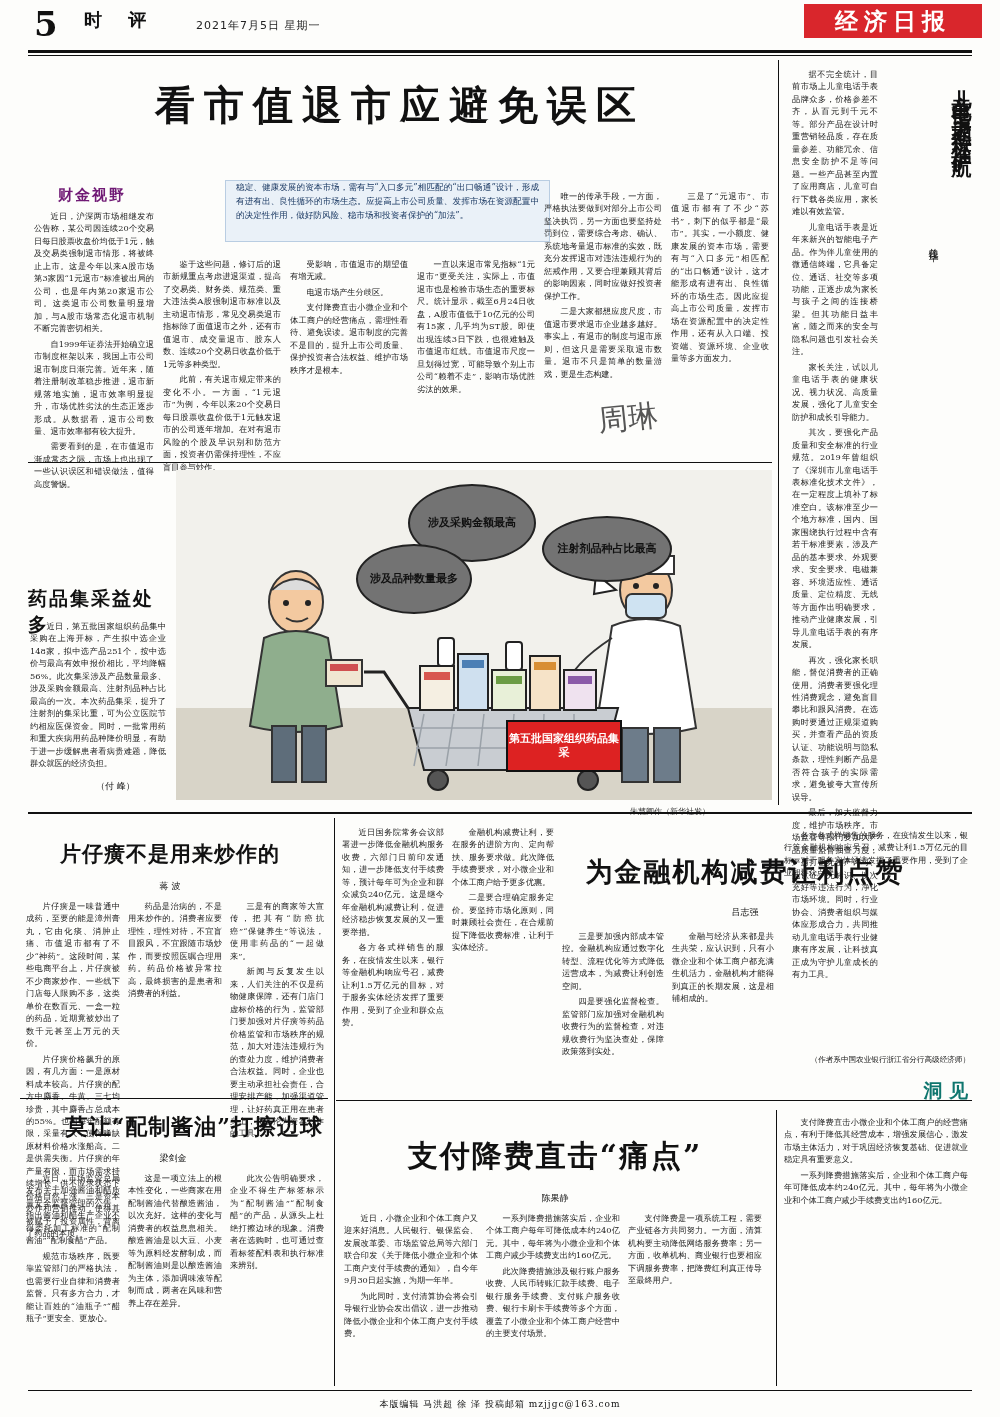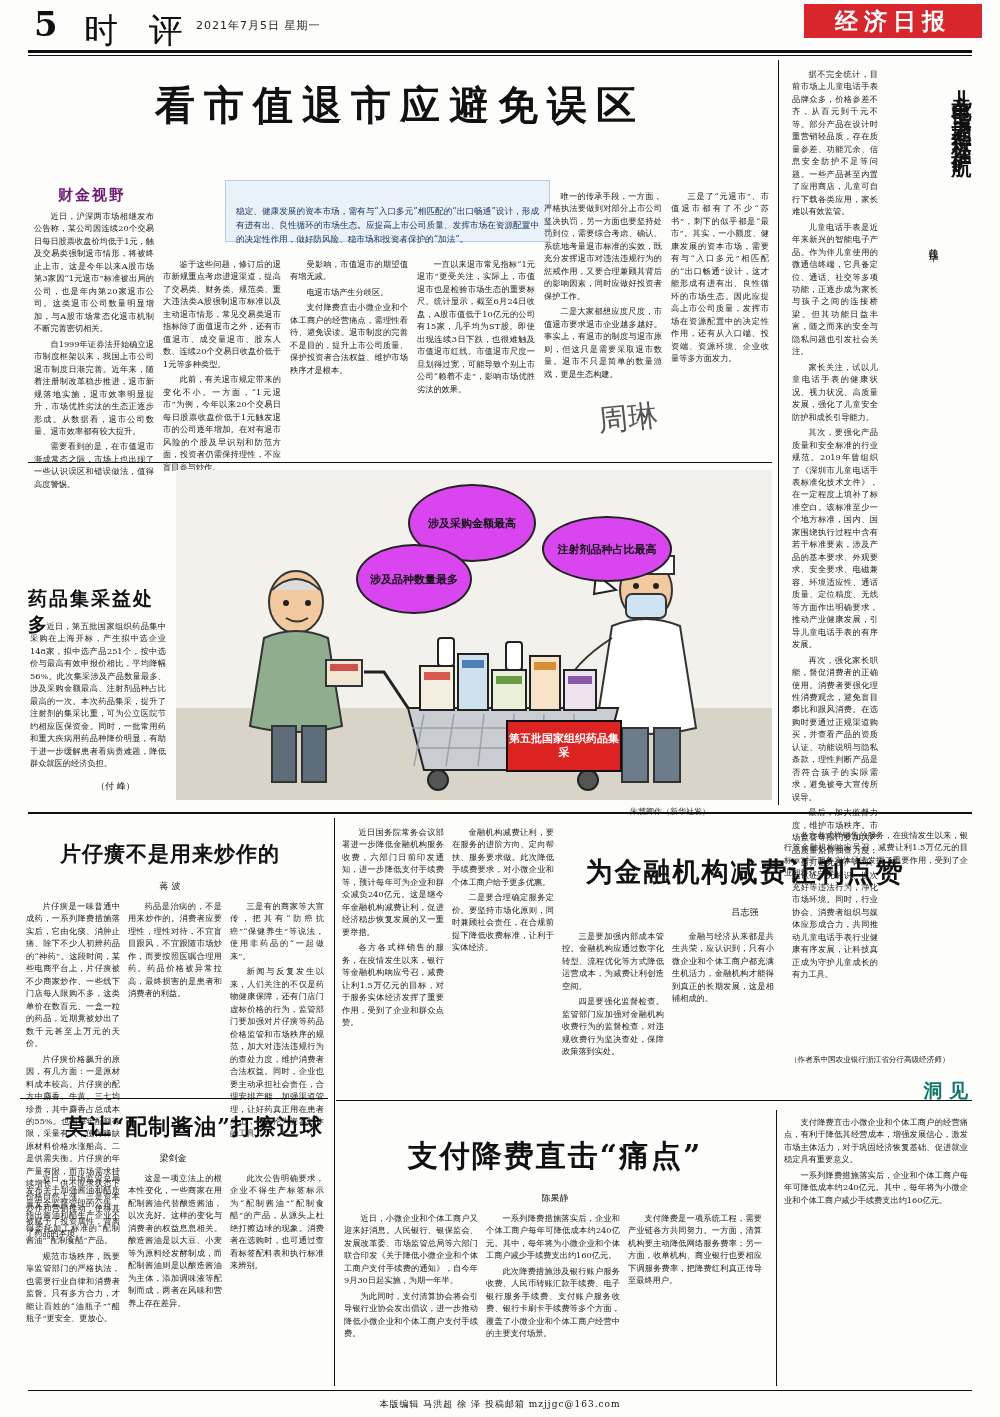--- a/index.html
+++ b/index.html
@@ -6,21 +6,21 @@
   body{
     width:1000px;height:1417px;background:#fdfdfb;
     font-family:"DejaVu Sans","Liberation Sans",sans-serif;
     color:#111;position:relative;overflow:hidden;
   }
   .page{position:relative;width:1000px;height:1417px;}
 
   
   .masthead{position:absolute;left:0;top:0;width:1000px;height:52px;}
   .page-num{position:absolute;left:34px;top:4px;font-size:34px;font-weight:bold;font-family:"DejaVu Serif","Liberation Serif",serif;}
-  .section-name{position:absolute;left:84px;top:8px;font-size:34px;font-weight:normal;letter-spacing:10px;font-family:"DejaVu Serif","Liberation Serif",serif;text-align:right;}
+  .section-name{position:absolute;left:84px;top:8px;font-size:18px;font-weight:bold;letter-spacing:10px;font-family:"DejaVu Serif","Liberation Serif",serif;text-align:right;}
   .issue-date{position:absolute;left:196px;top:18px;font-size:11px;color:#222;letter-spacing:1px;}
   .paper-logo{position:absolute;right:18px;top:4px;width:178px;height:34px;background:#d9262c;color:#fff;
     font-family:"DejaVu Serif","Liberation Serif",serif;font-size:23px;font-weight:bold;letter-spacing:6px;
     display:flex;align-items:center;justify-content:center;}
   .rule-top{position:absolute;left:28px;top:50px;width:944px;height:3px;background:#111;}
   .rule-top2{position:absolute;left:28px;top:55px;width:944px;height:1px;background:#111;}
 
   
   .vrule{position:absolute;background:#111;width:1px;}
   .hrule{position:absolute;background:#111;height:1px;}
@@ -29,38 +29,38 @@
   .cntext{font-size:8.2px;line-height:1.52;text-align:justify;color:#1a1a1a;
      font-family:"DejaVu Serif","Liberation Serif",serif;}
   .vtext{writing-mode:vertical-rl;text-orientation:upright;}
 
   
   .lead-head{position:absolute;left:90px;top:78px;width:620px;text-align:center;
      font-family:"DejaVu Serif","Liberation Serif",serif;font-weight:bold;font-size:40px;letter-spacing:9px;}
   .kicker{position:absolute;left:58px;top:186px;font-size:15px;font-weight:bold;color:#701a75;letter-spacing:2px;
      font-family:"DejaVu Serif","Liberation Serif",serif;}
   .abstract-box{position:absolute;left:225px;top:180px;width:325px;height:62px;background:#eaf1f8;border:1px solid #b9cde2;
-     padding:24px 10px;box-sizing:border-box;}
+     padding:0 10px;box-sizing:border-box;}
   .abstract-box p{margin:0;font-size:8.6px;line-height:1.6;text-align:justify;color:#14335e;
      font-family:"DejaVu Serif","Liberation Serif",serif;}
   .byline-sign{position:absolute;left:598px;top:398px;font-size:30px;color:#3a3a3a;
      font-family:"DejaVu Serif","Liberation Serif",serif;transform:rotate(-6deg);opacity:.85;}
 
   
   .vhead{position:absolute;right:28px;top:70px;height:380px;
      font-family:"DejaVu Serif","Liberation Serif",serif;font-size:20px;font-weight:bold;letter-spacing:6px;}
   .vauthor{position:absolute;right:56px;top:236px;font-size:10px;letter-spacing:2px;
      font-family:"DejaVu Serif","Liberation Serif",serif;}
 
   
   .cartoon{position:absolute;left:176px;top:470px;width:596px;height:330px;background:#f2f1ec;overflow:hidden;}
   .floor{position:absolute;left:0;bottom:0;width:100%;height:92px;background:#d8d4c8;}
-  .bubble{position:absolute;background:#d946ef;border:2px solid #222;border-radius:50%;
+  .bubble{position:absolute;background:#737373;border:2px solid #222;border-radius:50%;
      display:flex;align-items:center;justify-content:center;text-align:center;
-     font-family:Liberation Sans, sans-serif;font-weight:bold;}
+     font-family:Liberation Mono, monospace;font-weight:bold;}
   .bub1{left:232px;top:14px;width:124px;height:74px;font-size:11px;line-height:1.35;}
   .bub2{left:180px;top:74px;width:112px;height:66px;font-size:11px;line-height:1.35;}
   .bub3{left:366px;top:46px;width:126px;height:62px;font-size:11px;line-height:1.35;}
   .cart-label{position:absolute;left:330px;top:250px;width:112px;height:48px;background:#d22;color:#fff;
      border:2px solid #111;display:flex;align-items:center;justify-content:center;text-align:center;
      font-size:11px;font-weight:bold;line-height:1.3;font-family:"DejaVu Serif","Liberation Serif",serif;}
   .cartoon-credit{position:absolute;left:630px;top:806px;font-size:8px;color:#333;
      font-family:"DejaVu Serif","Liberation Serif",serif;}
 
   .drug-head{position:absolute;left:28px;top:586px;width:140px;text-align:left;font-size:19px;font-weight:bold;
@@ -213,21 +213,21 @@
     <div class="cart-label">第五批国家组织药品集采</div>
   </div>
   <div class="cartoon-credit">朱慧卿作（新华社发）</div>
 
   <div class="thickrule" style="left:28px;top:812px;width:944px;"></div>
 
   <div class="h2" style="position:absolute;left:20px;top:840px;width:300px;font-size:21px;letter-spacing:1px;">片仔癀不是用来炒作的</div>
   <div class="author" style="position:absolute;left:20px;top:880px;width:300px;">蒋 波</div>
 
   <div class="col cntext" style="left:26px;top:900px;width:94px;height:190px;">
-    <p>片仔癀是一味普通中成药，一系列降费措施落实后，它由化痰、消肿止痛、除下不少人初辨药品的“神药”。这段时间，某些电商平台上，片仔癀被不少商家炒作、一些线下门店每人限购不多，这类单价在数百元、一盒一粒的药品，近期竟被炒出了数千元甚至上万元的天价。</p>
+    <p>片仔癀是一味普通中成药，至要的能是漳州膏丸，它由化痰、消肿止痛、市值退市都有了不少“神药”。这段时间，某些电商平台上，片仔癀被不少商家炒作、一些线下门店每人限购不多，这类单价在数百元、一盒一粒的药品，近期竟被炒出了数千元甚至上万元的天价。</p>
     <p>片仔癀价格飙升的原因，有几方面：一是原材料成本较高。片仔癀的配方中麝香、牛黄、三七均珍贵，其中麝香占总成本的55%。也因每年配额有限，采量有大，使得稀缺原材料价格水涨船高。二是供需失衡。片仔癀的年产量有限，而市场需求持续增长，供不应求状态下价格自然上涨。三是资本炒作和营销推动，使得其被赋予了投资属性，背离了药品的本质。</p>
   </div>
   <div class="col cntext" style="left:128px;top:900px;width:94px;height:190px;">
     <p>药品是治病的，不是用来炒作的。消费者应要理性，理性对待，不宜盲目跟风，不宜跟随市场炒作，而要按照医嘱合理用药。药品价格被异常拉高，最终损害的是患者和消费者的利益。</p>
   </div>
   <div class="col cntext" style="left:230px;top:900px;width:94px;height:190px;">
     <p>三是有的商家等大宣传，把其有“防癌抗癌”“保健养生”等说法，使用非药品的“一起做来”。</p>
     <p>新闻与反复发生以来，人们关注的不仅是药物健康保障，还有门店门虚标价格的行为，监管部门要加强对片仔癀等药品价格监管和市场秩序的规范，加大对违法违规行为的查处力度，维护消费者合法权益。同时，企业也要主动承担社会责任，合理安排产能，加强渠道管理，让好药真正用在患者身上，而非沦为资本炒作的工具。</p>
   </div>
 
@@ -267,21 +267,21 @@
   </div>
   <div class="col cntext" style="left:672px;top:930px;width:102px;height:160px;">
     <p>金融与经济从来都是共生共荣，应认识到，只有小微企业和个体工商户都充满生机活力，金融机构才能得到真正的长期发展，这是相辅相成的。</p>
   </div>
   <div class="col cntext" style="left:784px;top:826px;width:184px;height:265px;">
     <p></p>
     <p>各方各式样销售的服务，在疫情发生以来，银行等金融机构响应号召，减费让利1.5万亿元的目标，对于服务实体经济发挥了重要作用，受到了企业和群众点赞。</p>
   </div>
 
   <div class="badge" style="right:32px;top:1078px;font-size:19px;">洞 见</div>
-  <div class="cntext" style="position:absolute;right:30px;top:1054px;width:180px;text-align:left;font-size:7.6px;">（作者系中国农业银行浙江省分行高级经济师）</div>
+  <div class="cntext" style="position:absolute;right:30px;top:1054px;width:180px;text-align:right;font-size:7.6px;">（作者系中国农业银行浙江省分行高级经济师）</div>
 
   <div class="hrule" style="left:336px;top:1100px;width:636px;"></div>
 
   <div class="h2" style="position:absolute;left:340px;top:1136px;width:430px;font-size:30px;letter-spacing:2px;">支付降费直击“痛点”</div>
   <div class="author" style="position:absolute;left:340px;top:1192px;width:430px;">陈果静</div>
 
   <div class="col cntext" style="left:344px;top:1212px;width:134px;height:172px;">
     <p>近日，小微企业和个体工商户又迎来好消息。人民银行、银保监会、发展改革委、市场监管总局等六部门联合印发《关于降低小微企业和个体工商户支付手续费的通知》，自今年9月30日起实施，为期一年半。</p>
     <p>为此同时，支付清算协会将会引导银行业协会发出倡议，进一步推动降低小微企业和个体工商户支付手续费。</p>
   </div>

